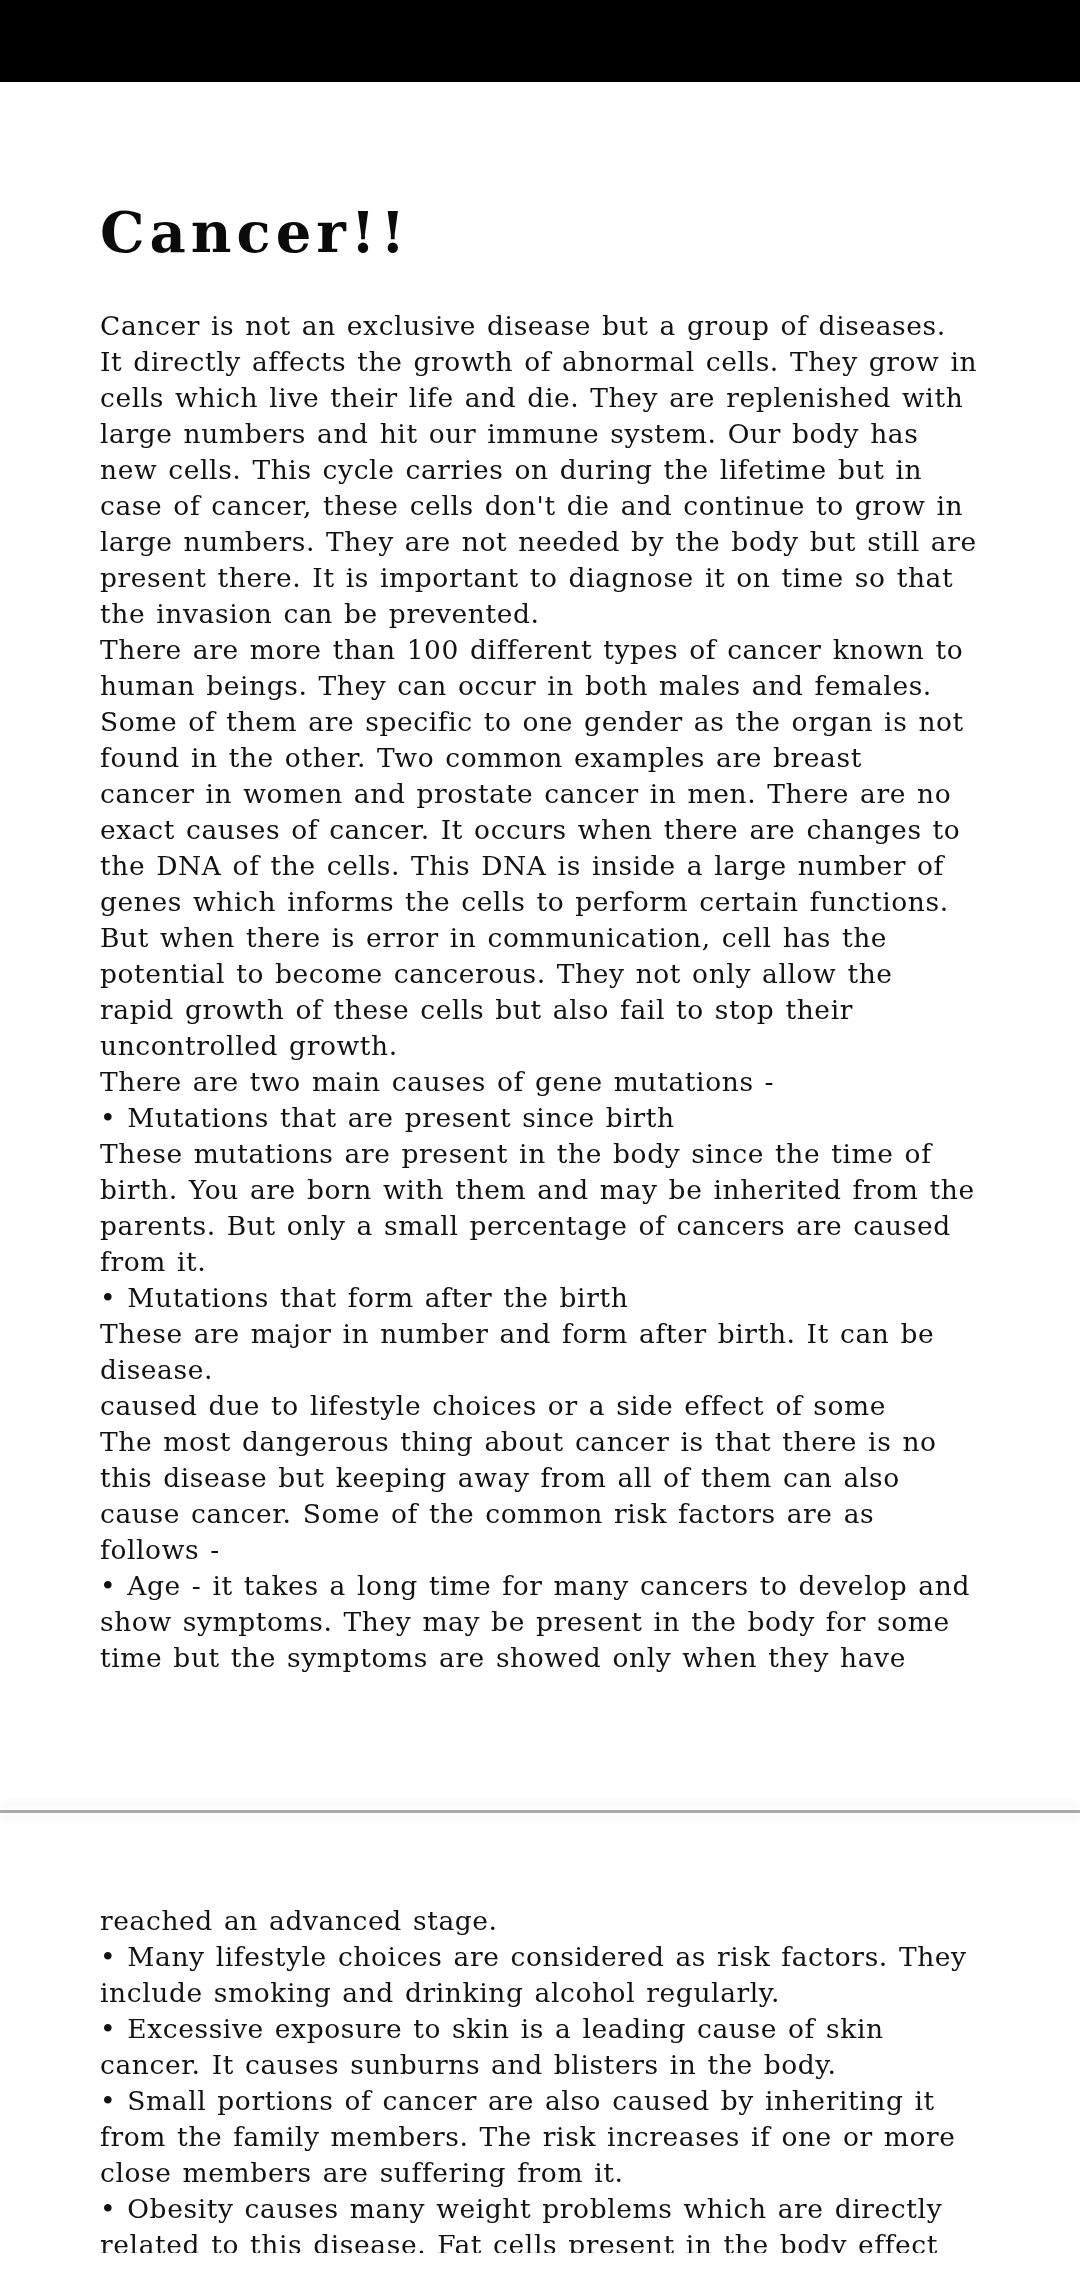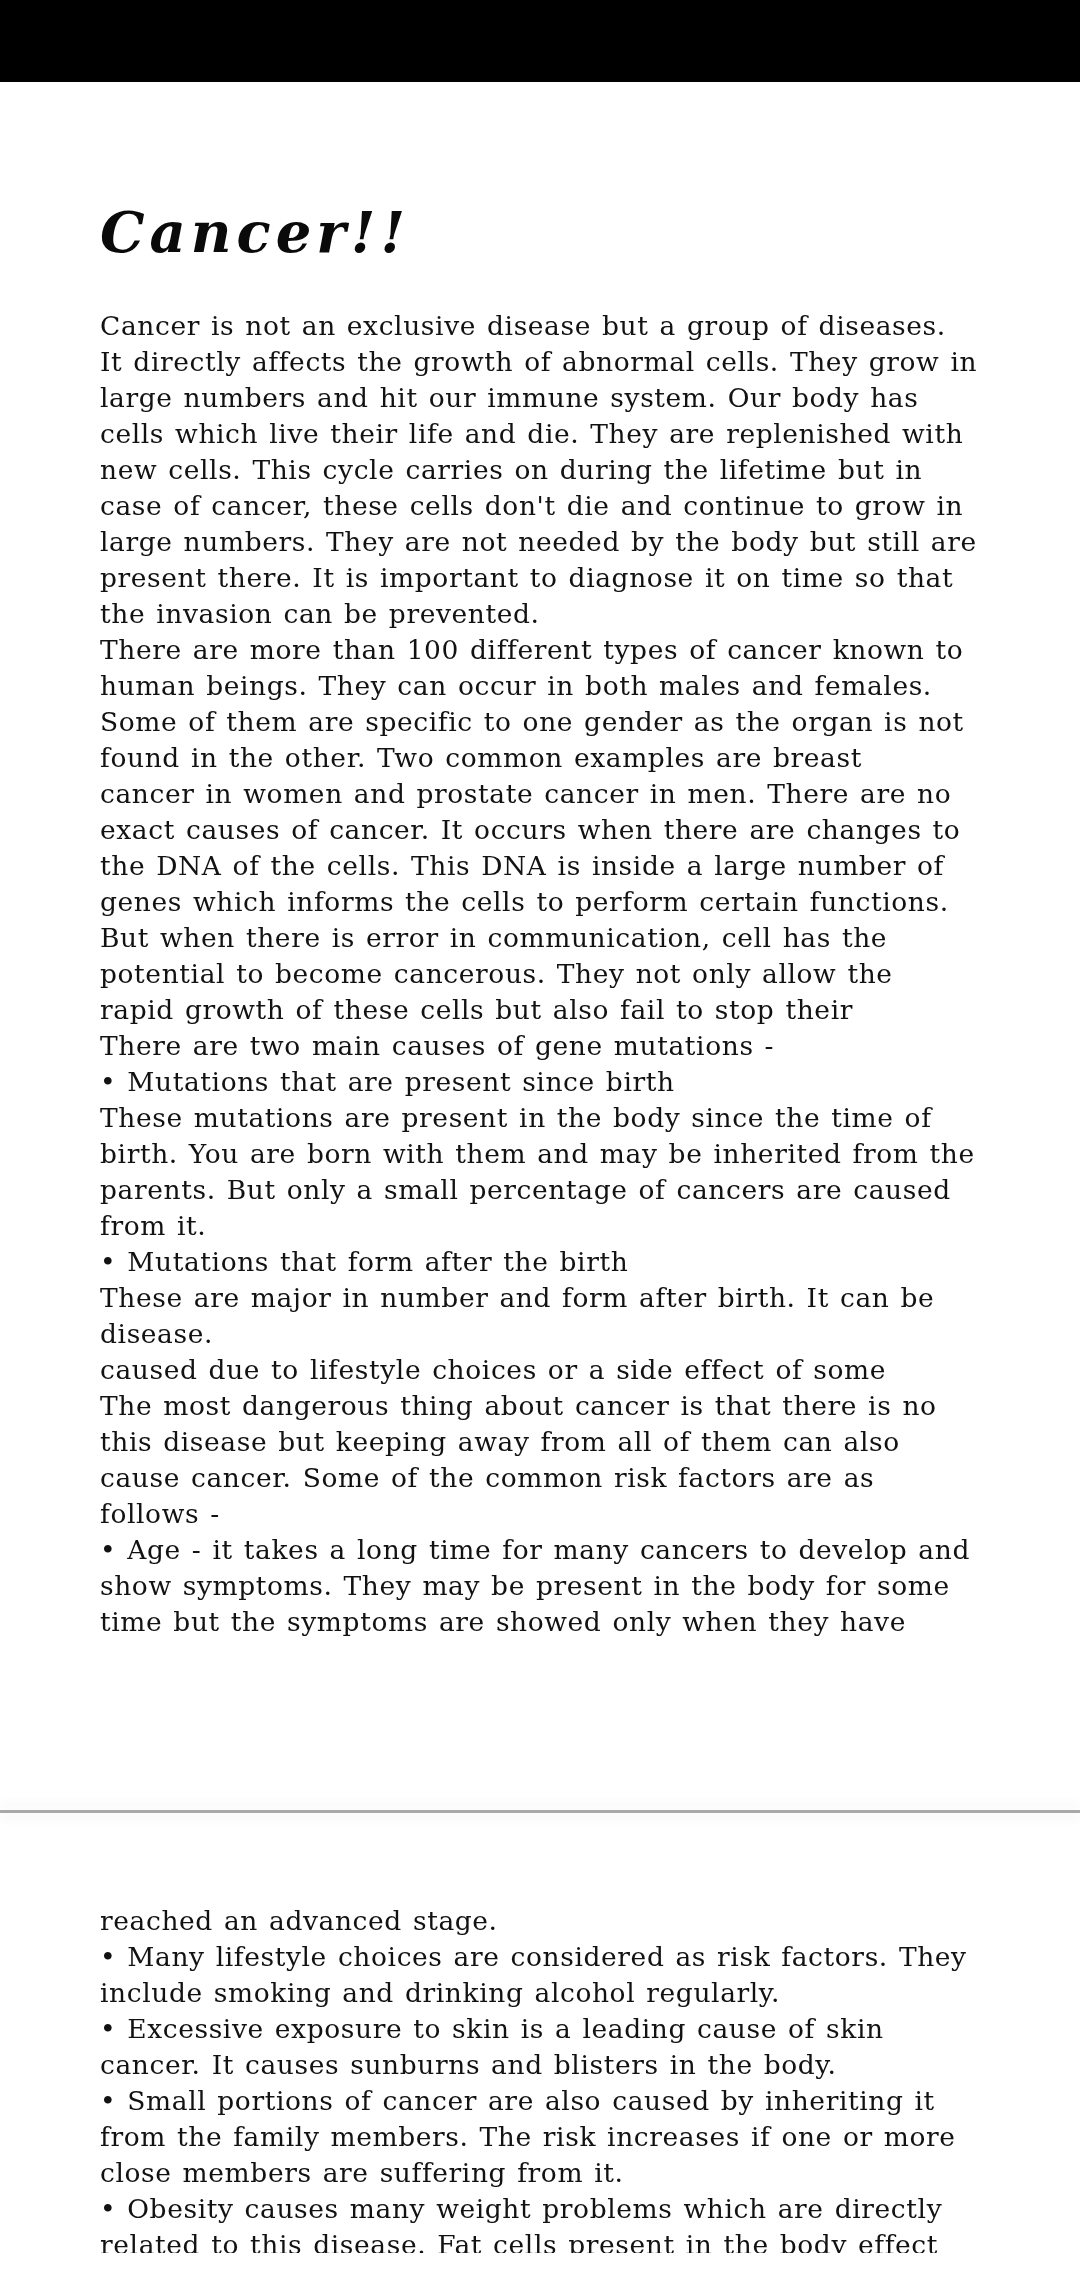--- a/index.html
+++ b/index.html
@@ -29,21 +29,20 @@
     padding: 110px 50px 0 100px;
     overflow: hidden;
   }
   .page-2 {
     height: 440px;
     padding: 90px 50px 0 100px;
     overflow: hidden;
   }
   .doc-title {
     margin: 0 0 36px 0;
-    font-style: italic;
     font-weight: bold;
     font-size: 56px;
     line-height: 80px;
     letter-spacing: 5px;
     color: #0a0a0a;
   }
   .body-text .line {
     white-space: nowrap;
     font-size: 26.5px;
     line-height: 36px;
@@ -64,38 +63,39 @@
 
 <div class="status-bar"></div>
 
 <div class="viewer">
 
   <div class="page page-1">
     <h1 class="doc-title">Cancer!!</h1>
     <div class="body-text">
         <div class="line">Cancer is not an exclusive disease but a group of diseases.</div>
         <div class="line">It directly affects the growth of abnormal cells. They grow in</div>
+        <div class="line">cells which live their life and die. They are replenished with</div>
         <div class="line">large numbers and hit our immune system. Our body has</div>
-        <div class="line">cells which live their life and die. They are replenished with</div>
         <div class="line">new cells. This cycle carries on during the lifetime but in</div>
         <div class="line">case of cancer, these cells don't die and continue to grow in</div>
         <div class="line">large numbers. They are not needed by the body but still are</div>
         <div class="line">present there. It is important to diagnose it on time so that</div>
         <div class="line">the invasion can be prevented.</div>
         <div class="line">There are more than 100 different types of cancer known to</div>
         <div class="line">human beings. They can occur in both males and females.</div>
         <div class="line">Some of them are specific to one gender as the organ is not</div>
         <div class="line">found in the other. Two common examples are breast</div>
         <div class="line">cancer in women and prostate cancer in men. There are no</div>
         <div class="line">exact causes of cancer. It occurs when there are changes to</div>
         <div class="line">the DNA of the cells. This DNA is inside a large number of</div>
         <div class="line">genes which informs the cells to perform certain functions.</div>
         <div class="line">But when there is error in communication, cell has the</div>
         <div class="line">potential to become cancerous. They not only allow the</div>
         <div class="line">rapid growth of these cells but also fail to stop their</div>
+        <div class="line">uncontrolled growth.</div>
         <div class="line">There are two main causes of gene mutations -</div>
         <div class="line">• Mutations that are present since birth</div>
         <div class="line">These mutations are present in the body since the time of</div>
         <div class="line">birth. You are born with them and may be inherited from the</div>
         <div class="line">parents. But only a small percentage of cancers are caused</div>
         <div class="line">from it.</div>
         <div class="line">• Mutations that form after the birth</div>
         <div class="line">These are major in number and form after birth. It can be</div>
         <div class="line">disease.</div>
         <div class="line">caused due to lifestyle choices or a side effect of some</div>

